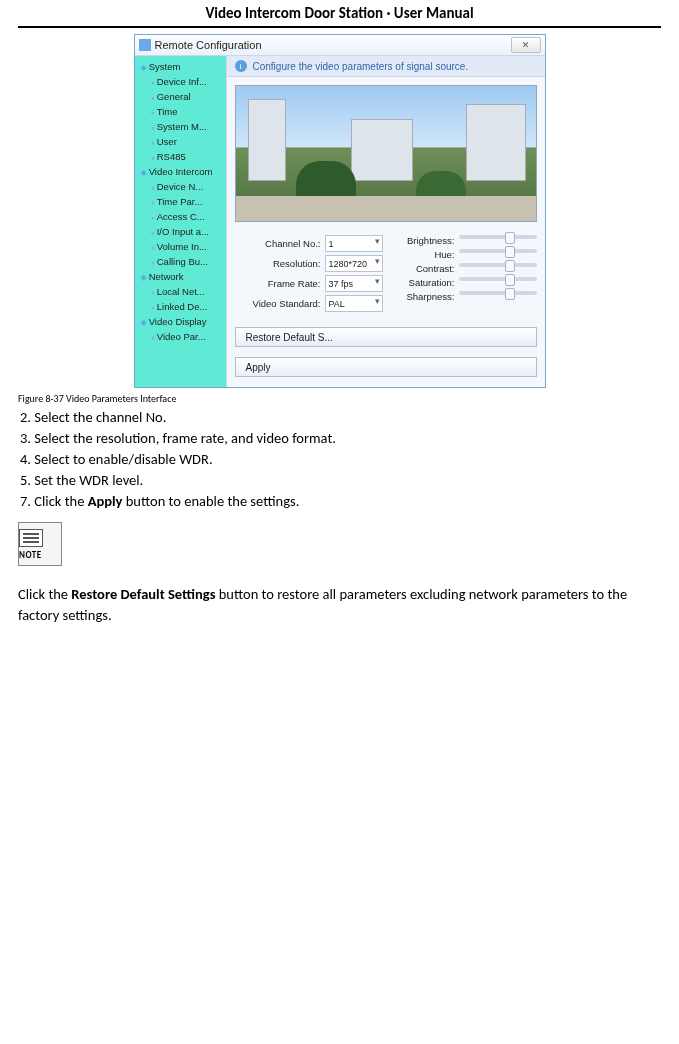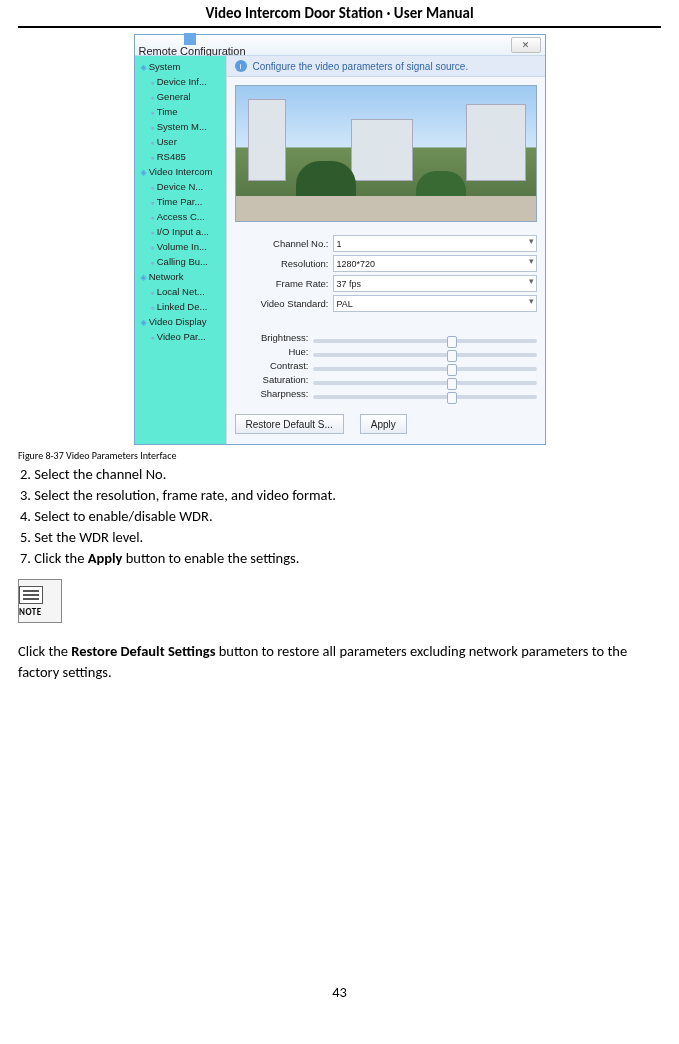--- a/index.html
+++ b/index.html
@@ -89,40 +89,40 @@
     border:1px solid #8fa8c4;
   }
   .preview .bldg { position:absolute; bottom:40px; width:36px; height:70px; background:#dde5ea; border:1px solid #aab; }
   .preview .bldg.b1{left:12px;height:80px;}
   .preview .bldg.b2{left:115px;height:60px;width:60px;}
   .preview .bldg.b3{left:230px;height:75px;width:58px;}
   .preview .tree1{position:absolute;bottom:0;left:60px;width:60px;height:60px;background:#2f5a2b;border-radius:40% 40% 20% 20%;}
   .preview .tree2{position:absolute;bottom:0;left:180px;width:50px;height:50px;background:#396a33;border-radius:40%;}
   .preview .ground{position:absolute;bottom:0;left:0;right:0;height:25px;background:#c8c1b2;}
   .params {
-    display:flex; gap:14px; padding: 2px 8px 8px 24px; font-size:9.5px;flex-direction:column;
+    display:flex; gap:14px; padding: 2px 8px 8px 16px; font-size:9.5px;
   }
   .param-col { flex:1; }
   .param-row { display:flex; align-items:center; margin:3px 0; }
   .param-row label { width:78px; text-align:right; padding-right:4px; }
   .combo {
     flex:1; height:15px; background:#fff; border:1px solid #b8c4d4;
     display:flex;align-items:center;padding:0 14px 0 3px;font-size:9px;position:relative;
   }
   .combo::after{content:"▾";position:absolute;right:2px;top:0;font-size:9px;color:#666;}
-  .slider-row { display:flex; align-items:flex-end; margin:3px 0; }
+  .slider-row { display:flex; align-items:flex-start; margin:3px 0; }
   .slider-row label { width:58px; text-align:right; padding-right:4px; }
   .slider {
     flex:1; height:4px; background:#d0d8e4; position:relative; border-radius:2px;
   }
   .slider::after{
     content:""; position:absolute; left:60%; top:-3px; width:8px;height:10px;
     background:#f7f9fc;border:1px solid #9fb2c9;border-radius:2px;
   }
-  .btn-row { padding: 4px 8px 10px 8px; display:flex; gap:16px; }
+  .btn-row { padding: 4px 8px 10px 8px; display:flex; gap:10px;flex-direction:column; }
   .win-btn {
     height:18px; padding:0 10px; font-size:10px;
     background:linear-gradient(#fff,#e9eef5); border:1px solid #b0bdd0;
     display:flex;align-items:center;
   }
   .caption {
     text-align:left; font-size:10px; margin:4px 0 2px 0;
   }
   .steps { font-size:14.5px; line-height:1.45; margin:0; padding:0 2px; }
   .steps p { margin:0; }
@@ -145,21 +145,21 @@
 </style>
 </head>
 <body>
 
 <div class="page">
 
   <div class="header-bar">Video Intercom Door Station · User Manual</div>
 
   <div class="screenshot">
     <div class="shot-titlebar">
-      <div style="display:flex;align-items:center;flex-direction:column;">
+      <div style="display:flex;align-items:center;">
         <span class="icon-sm"></span>
         <span>Remote Configuration</span>
       </div>
       <div class="close-btn">
         <span>✕</span>
       </div>
     </div>
     <div class="shot-body">
       <div class="tree" id="tree">
           <div class="root">System</div>
@@ -255,15 +255,14 @@
       <p>7. Click the <b>Apply</b> button to enable the settings.</p>
     </div>
 
   <div class="note-box">
     <div class="note-icon"></div>
     <div class="note-label">NOTE</div>
   </div>
 
   <div class="note-text" id="note-text">Click the <b>Restore Default Settings</b> button to restore all parameters excluding network parameters to the factory settings.</div>
 
-  <div class="page-num">43</div>
 
 </div>
 
 </body></html>

